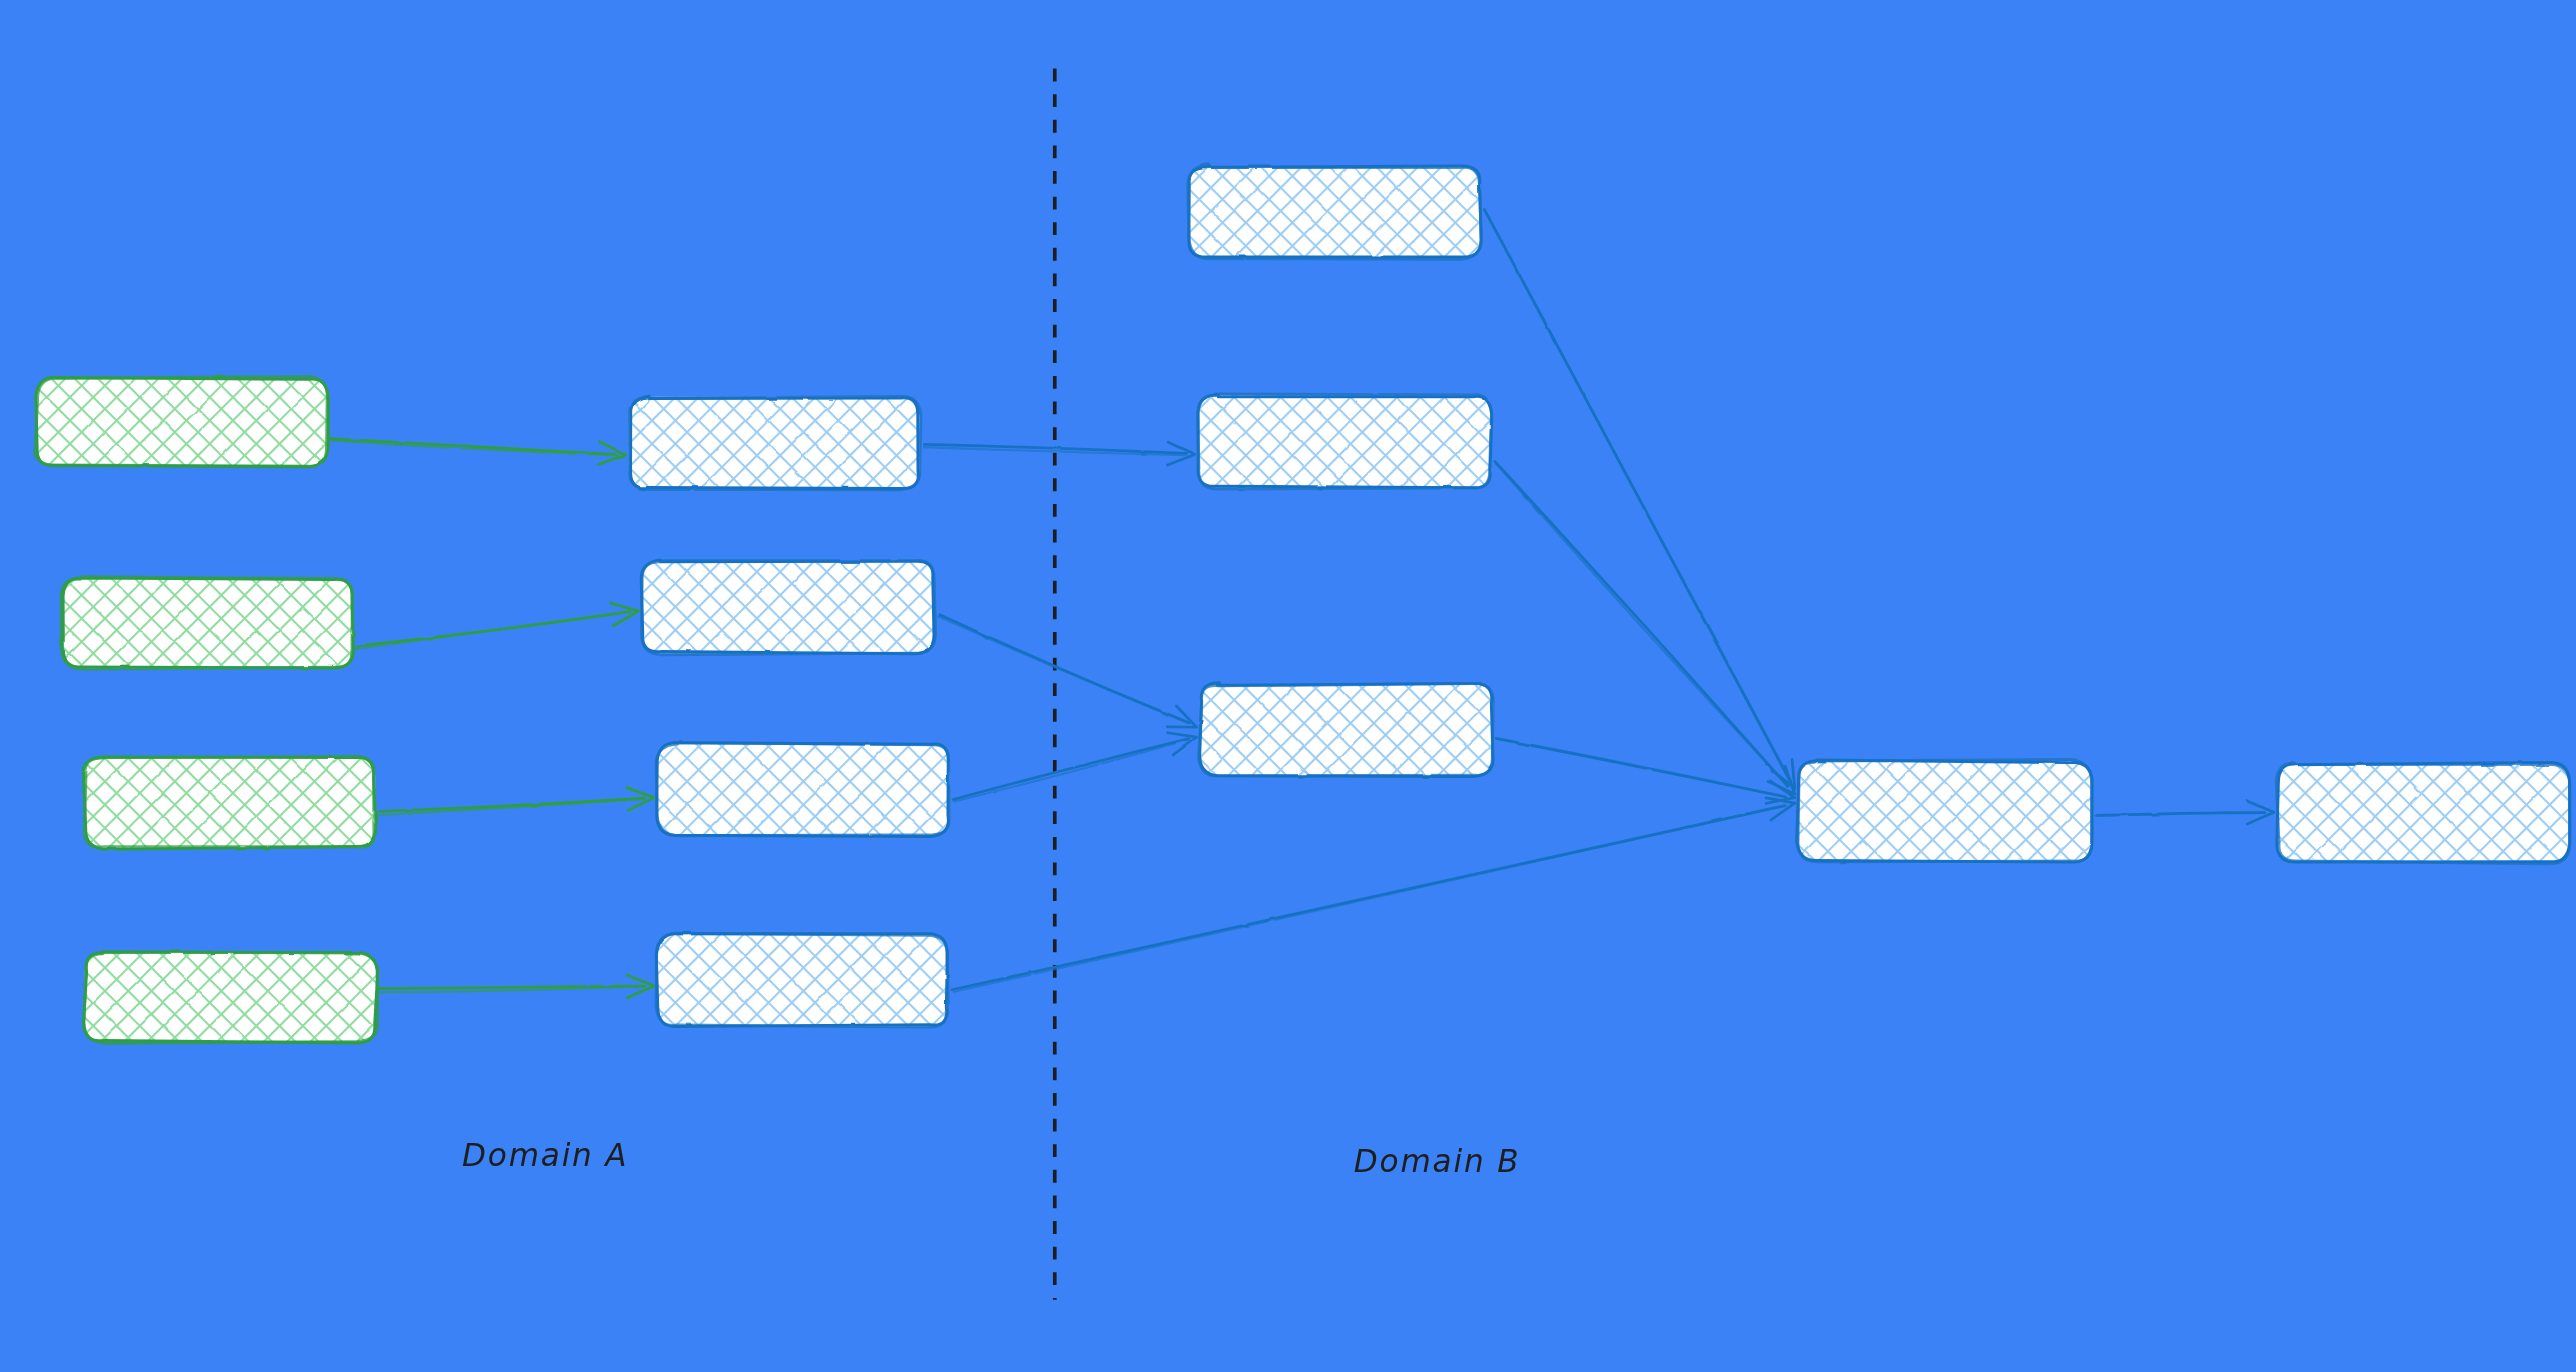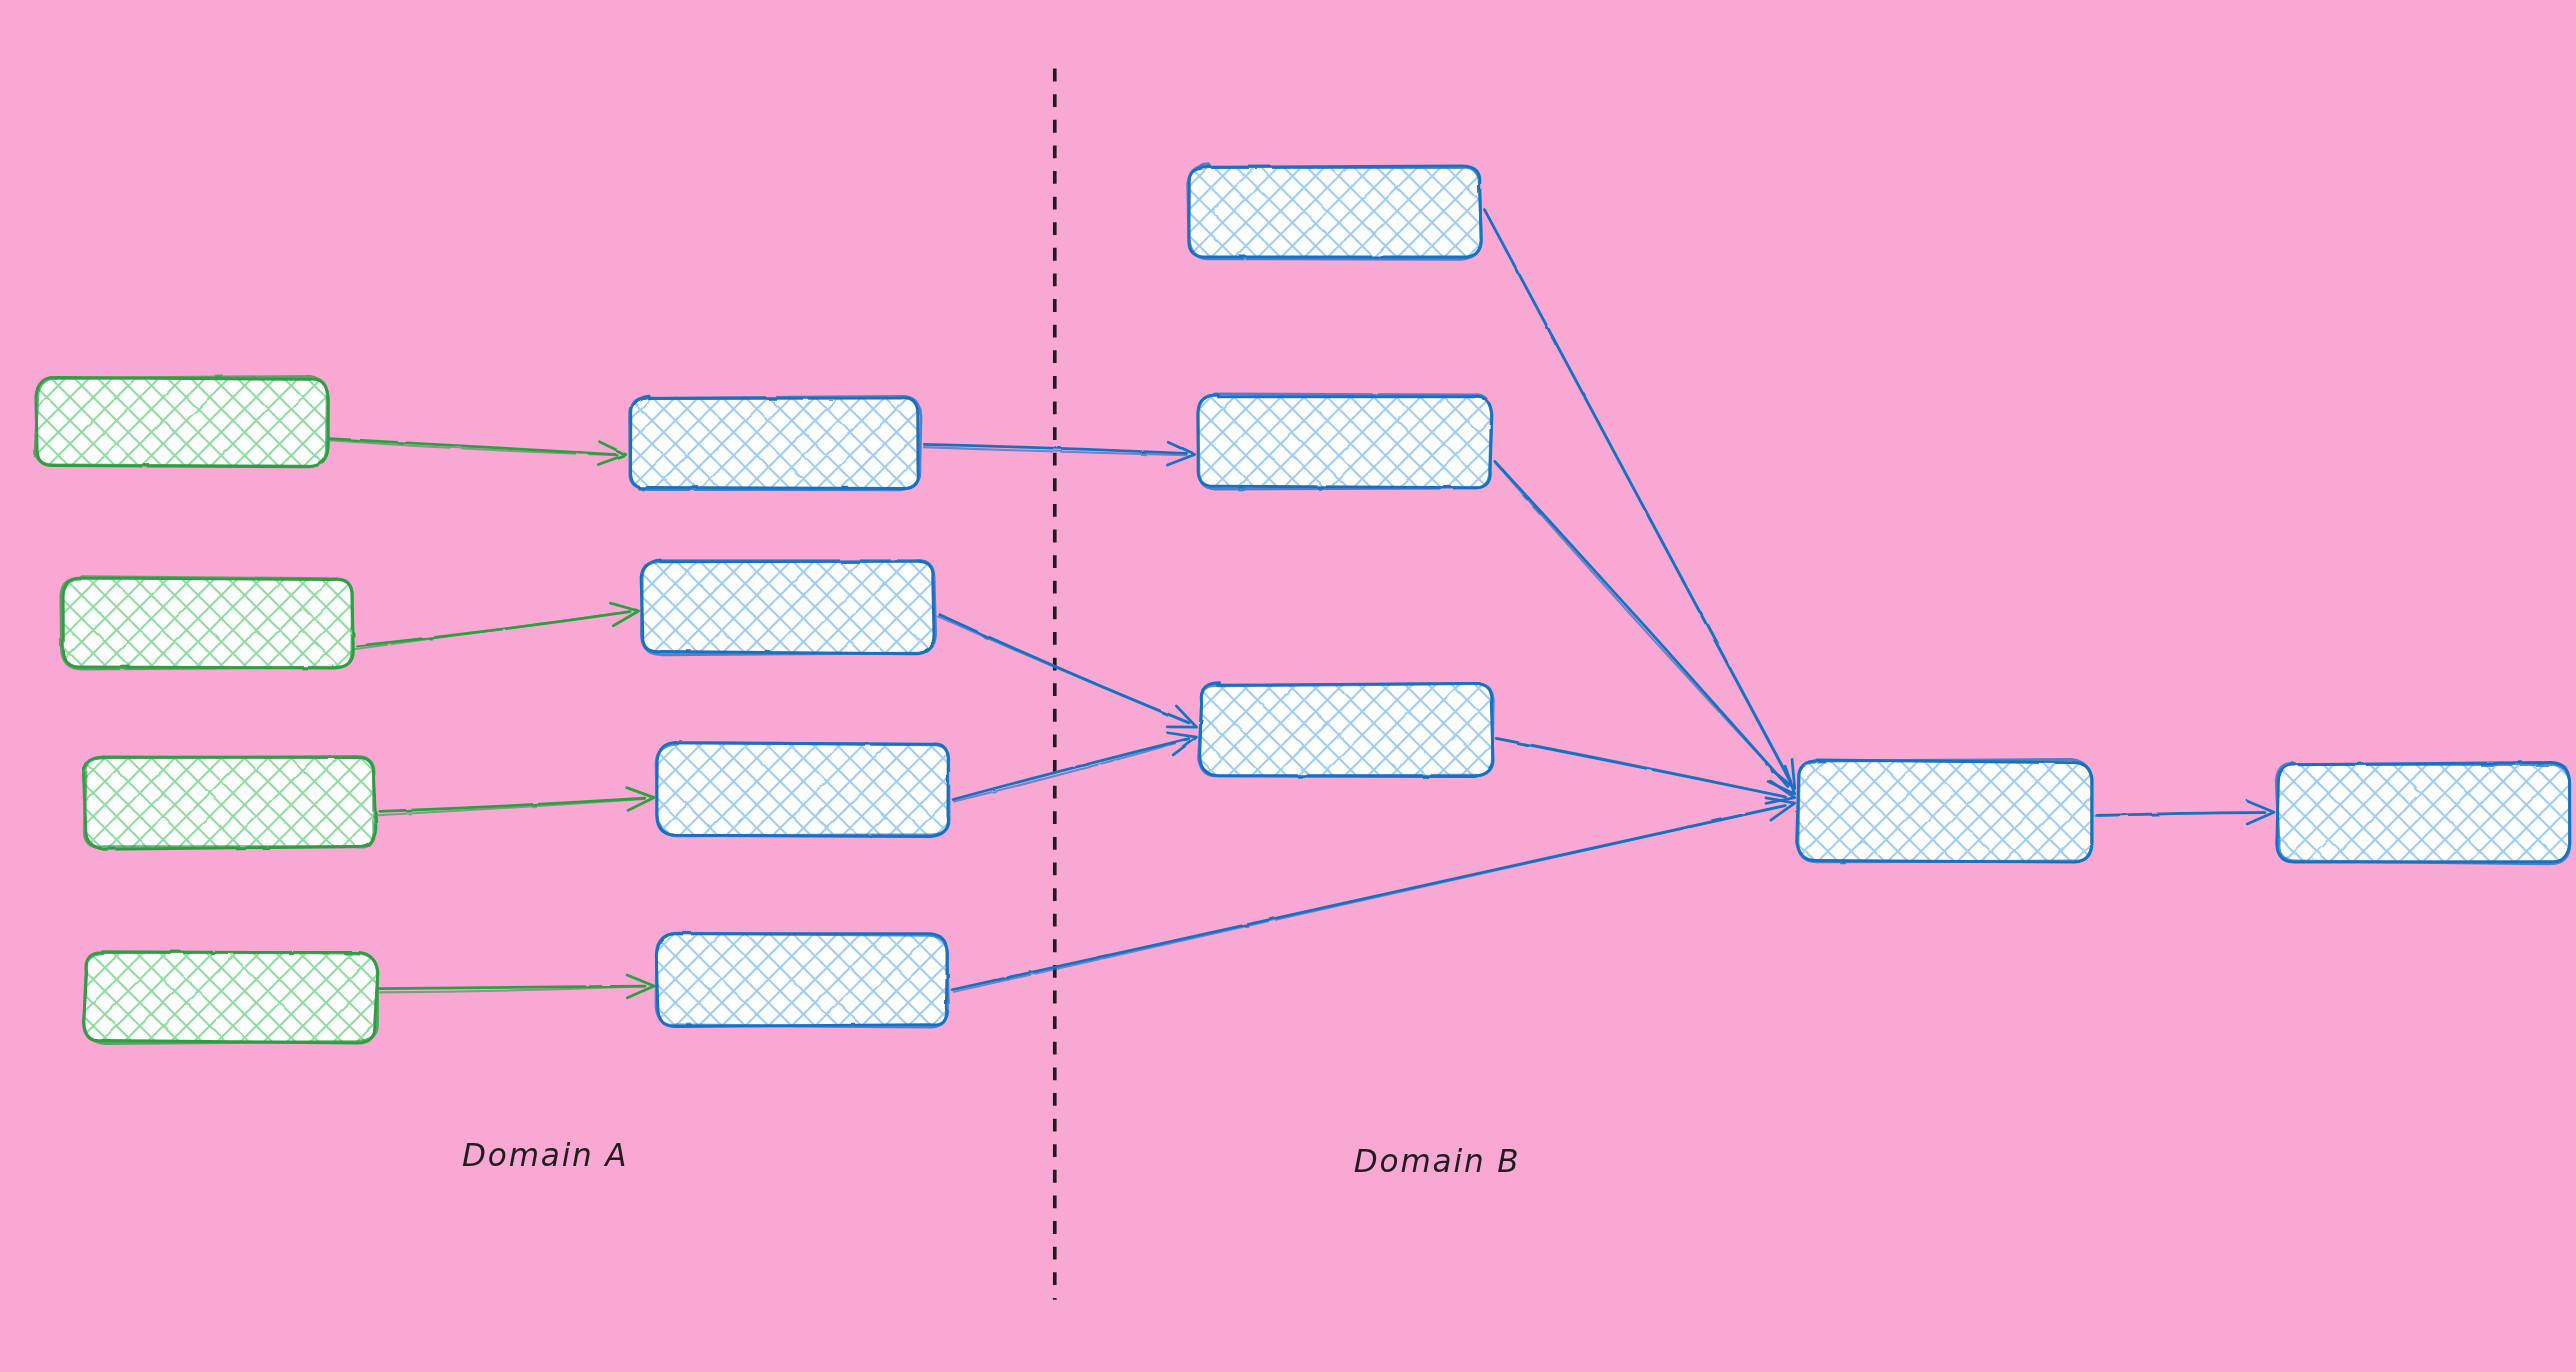--- a/index.html
+++ b/index.html
@@ -10,21 +10,21 @@
   body {
     width: 2576px;
     height: 1372px;
     overflow: hidden;
     font-family: "DejaVu Sans", sans-serif;
   }
   #canvas-root {
     position: relative;
     width: 2576px;
     height: 1372px;
-    background: #f9a8d4;
+    background: #3b82f6;
   }
   #diagram-svg {
     position: absolute;
     left: 0;
     top: 0;
     width: 2576px;
     height: 1372px;
     display: block;
   }
   .domain-label {

